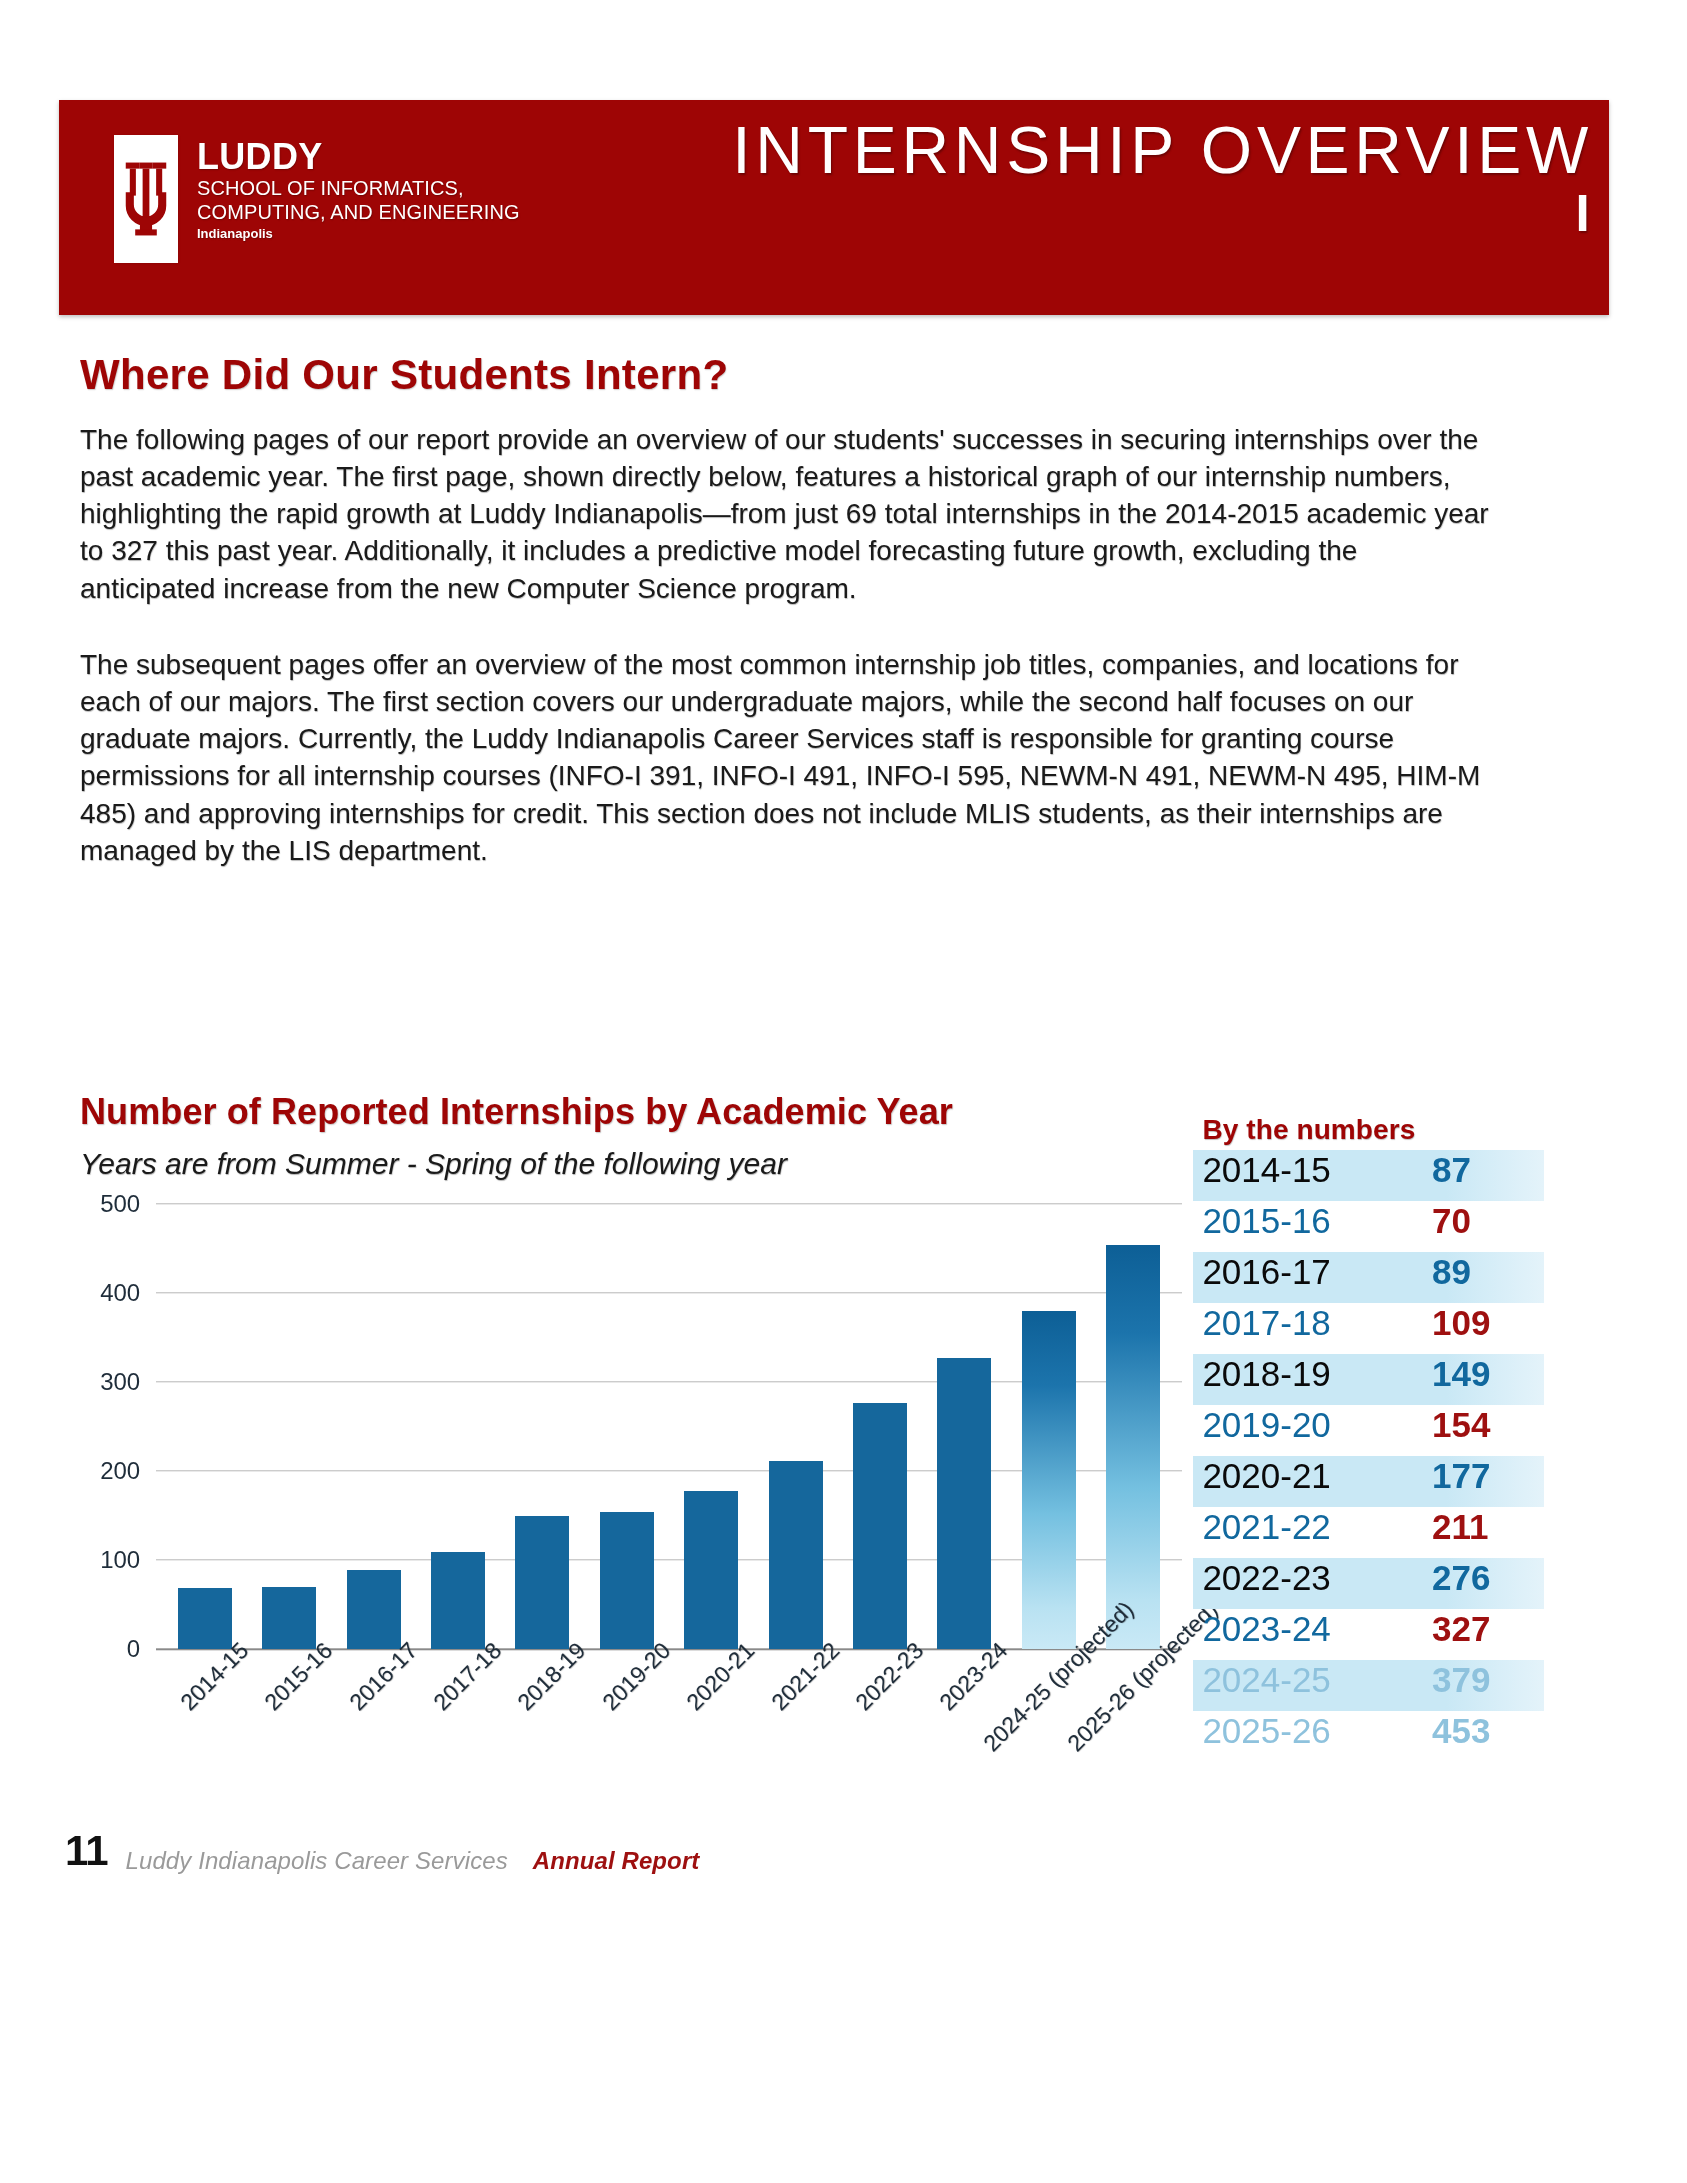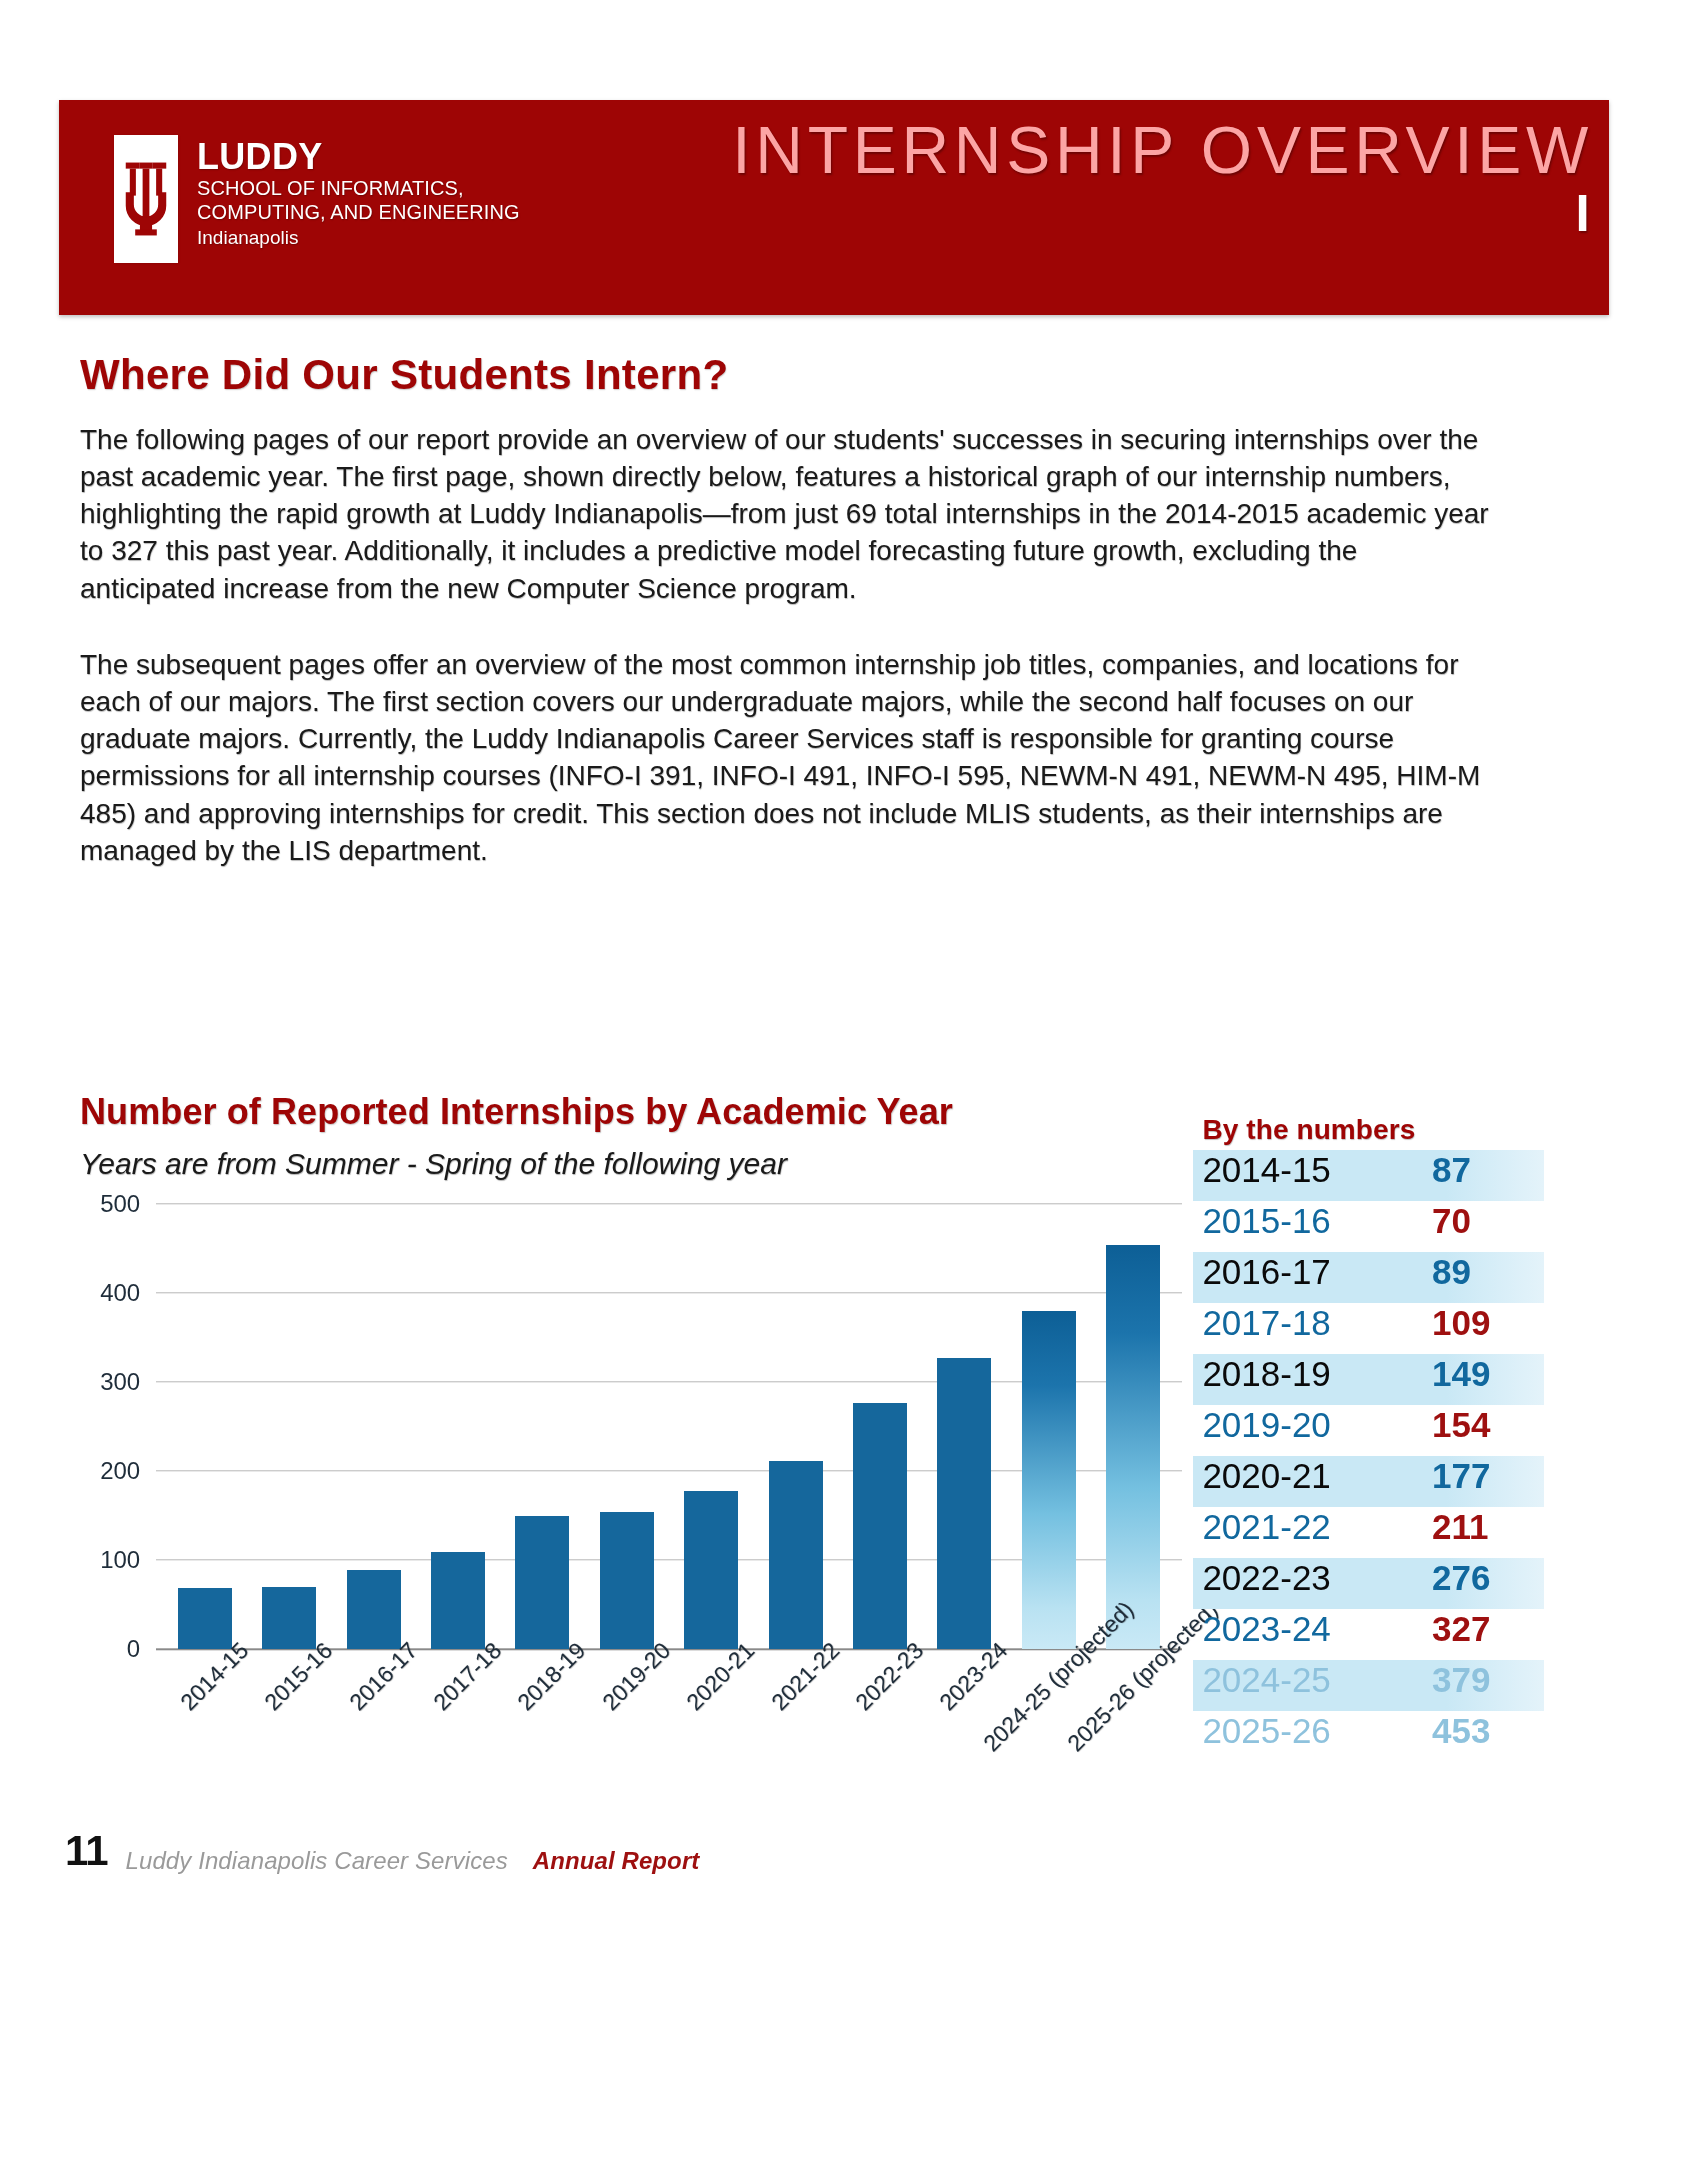--- a/index.html
+++ b/index.html
@@ -58,35 +58,35 @@
   .logo-sub {
     color: #ffffff;
     font-size: 20px;
     font-weight: 400;
     line-height: 1.22;
     letter-spacing: 0.1px;
     text-shadow: 0.7px 1.3px 1.3px rgba(0,0,0,0.28);
   }
   .logo-city {
     color: #ffffff;
-    font-size: 19px;
-    font-weight: 400;
+    font-size: 13px;
+    font-weight: 700;
     line-height: 1.3;
     margin-top: 1.3px;
     text-shadow: 0.7px 1.3px 1.3px rgba(0,0,0,0.28);
   }
   .header-title-wrap {
     position: absolute;
     right: 16px;
     top: 16px;
     text-align: right;
     width: 1053px;
   }
   .header-title {
-    color: #fca5a5;
+    color: #ffffff;
     font-size: 66px;
     font-weight: 400;
     letter-spacing: 4.7px;
     line-height: 1.05;
     text-shadow: 1.3px 2px 2px rgba(0,0,0,0.3);
     white-space: nowrap;
   }
   .header-title-2 {
     color: #ffffff;
     font-size: 51px;

